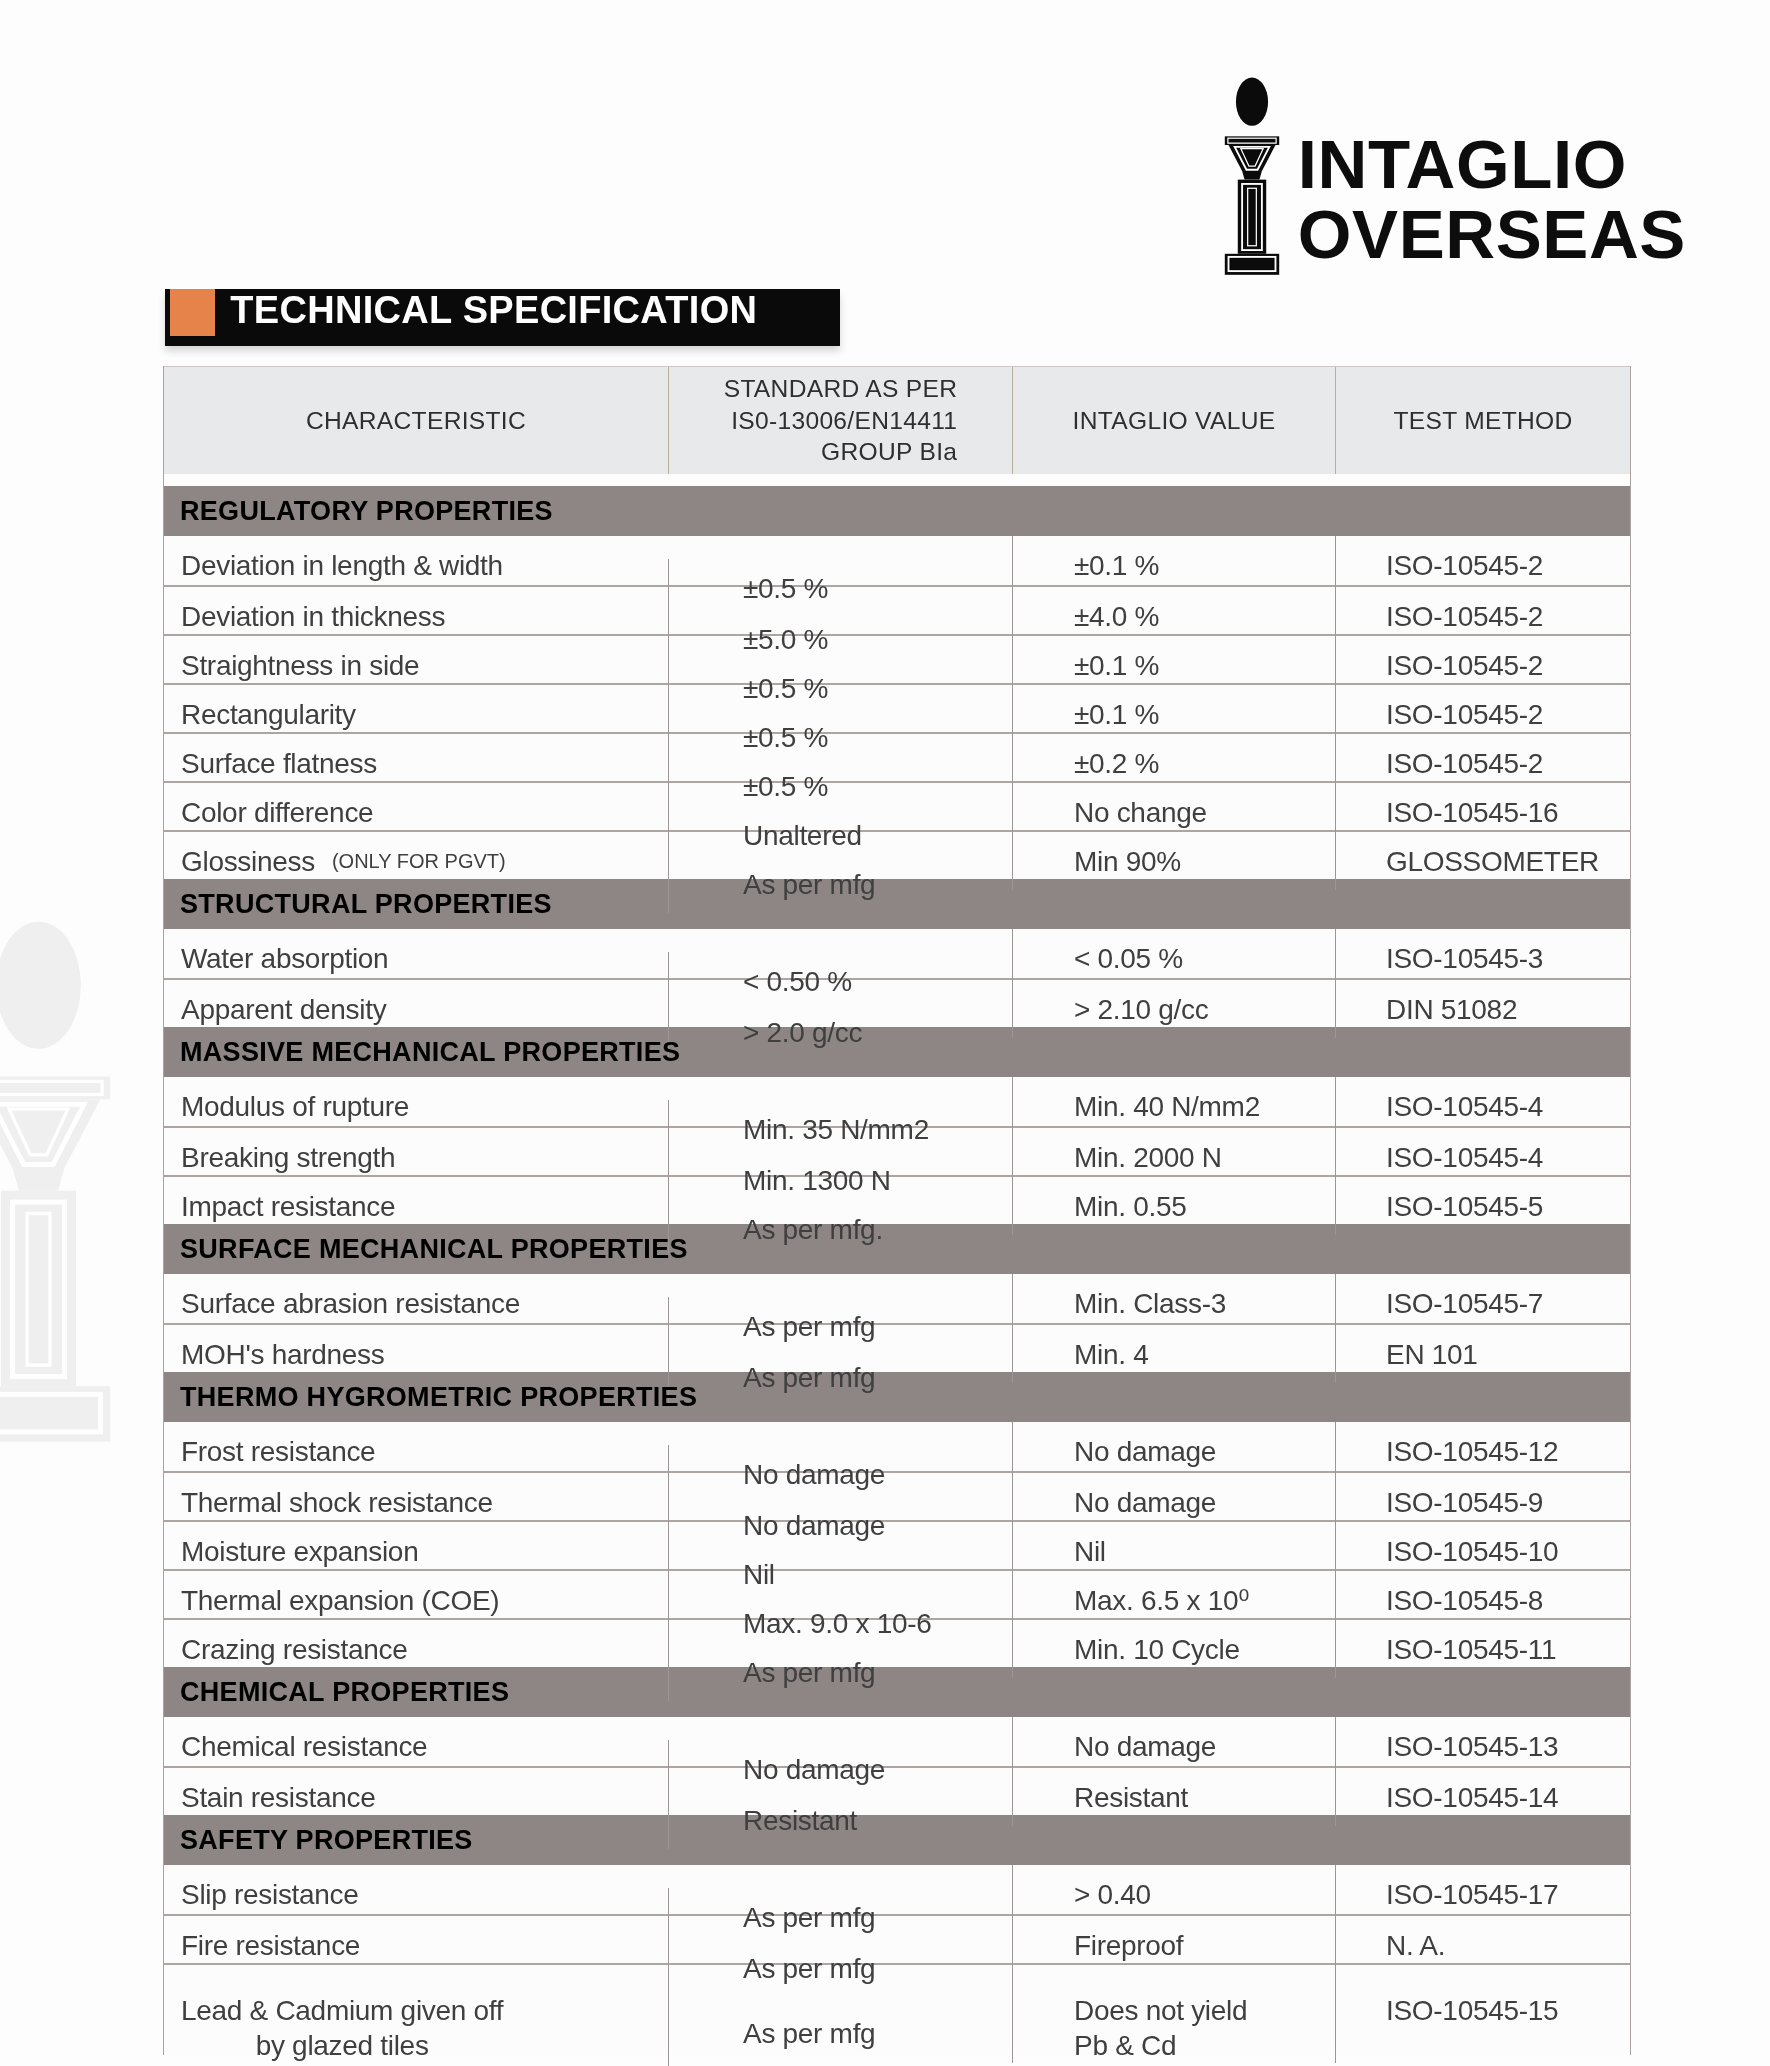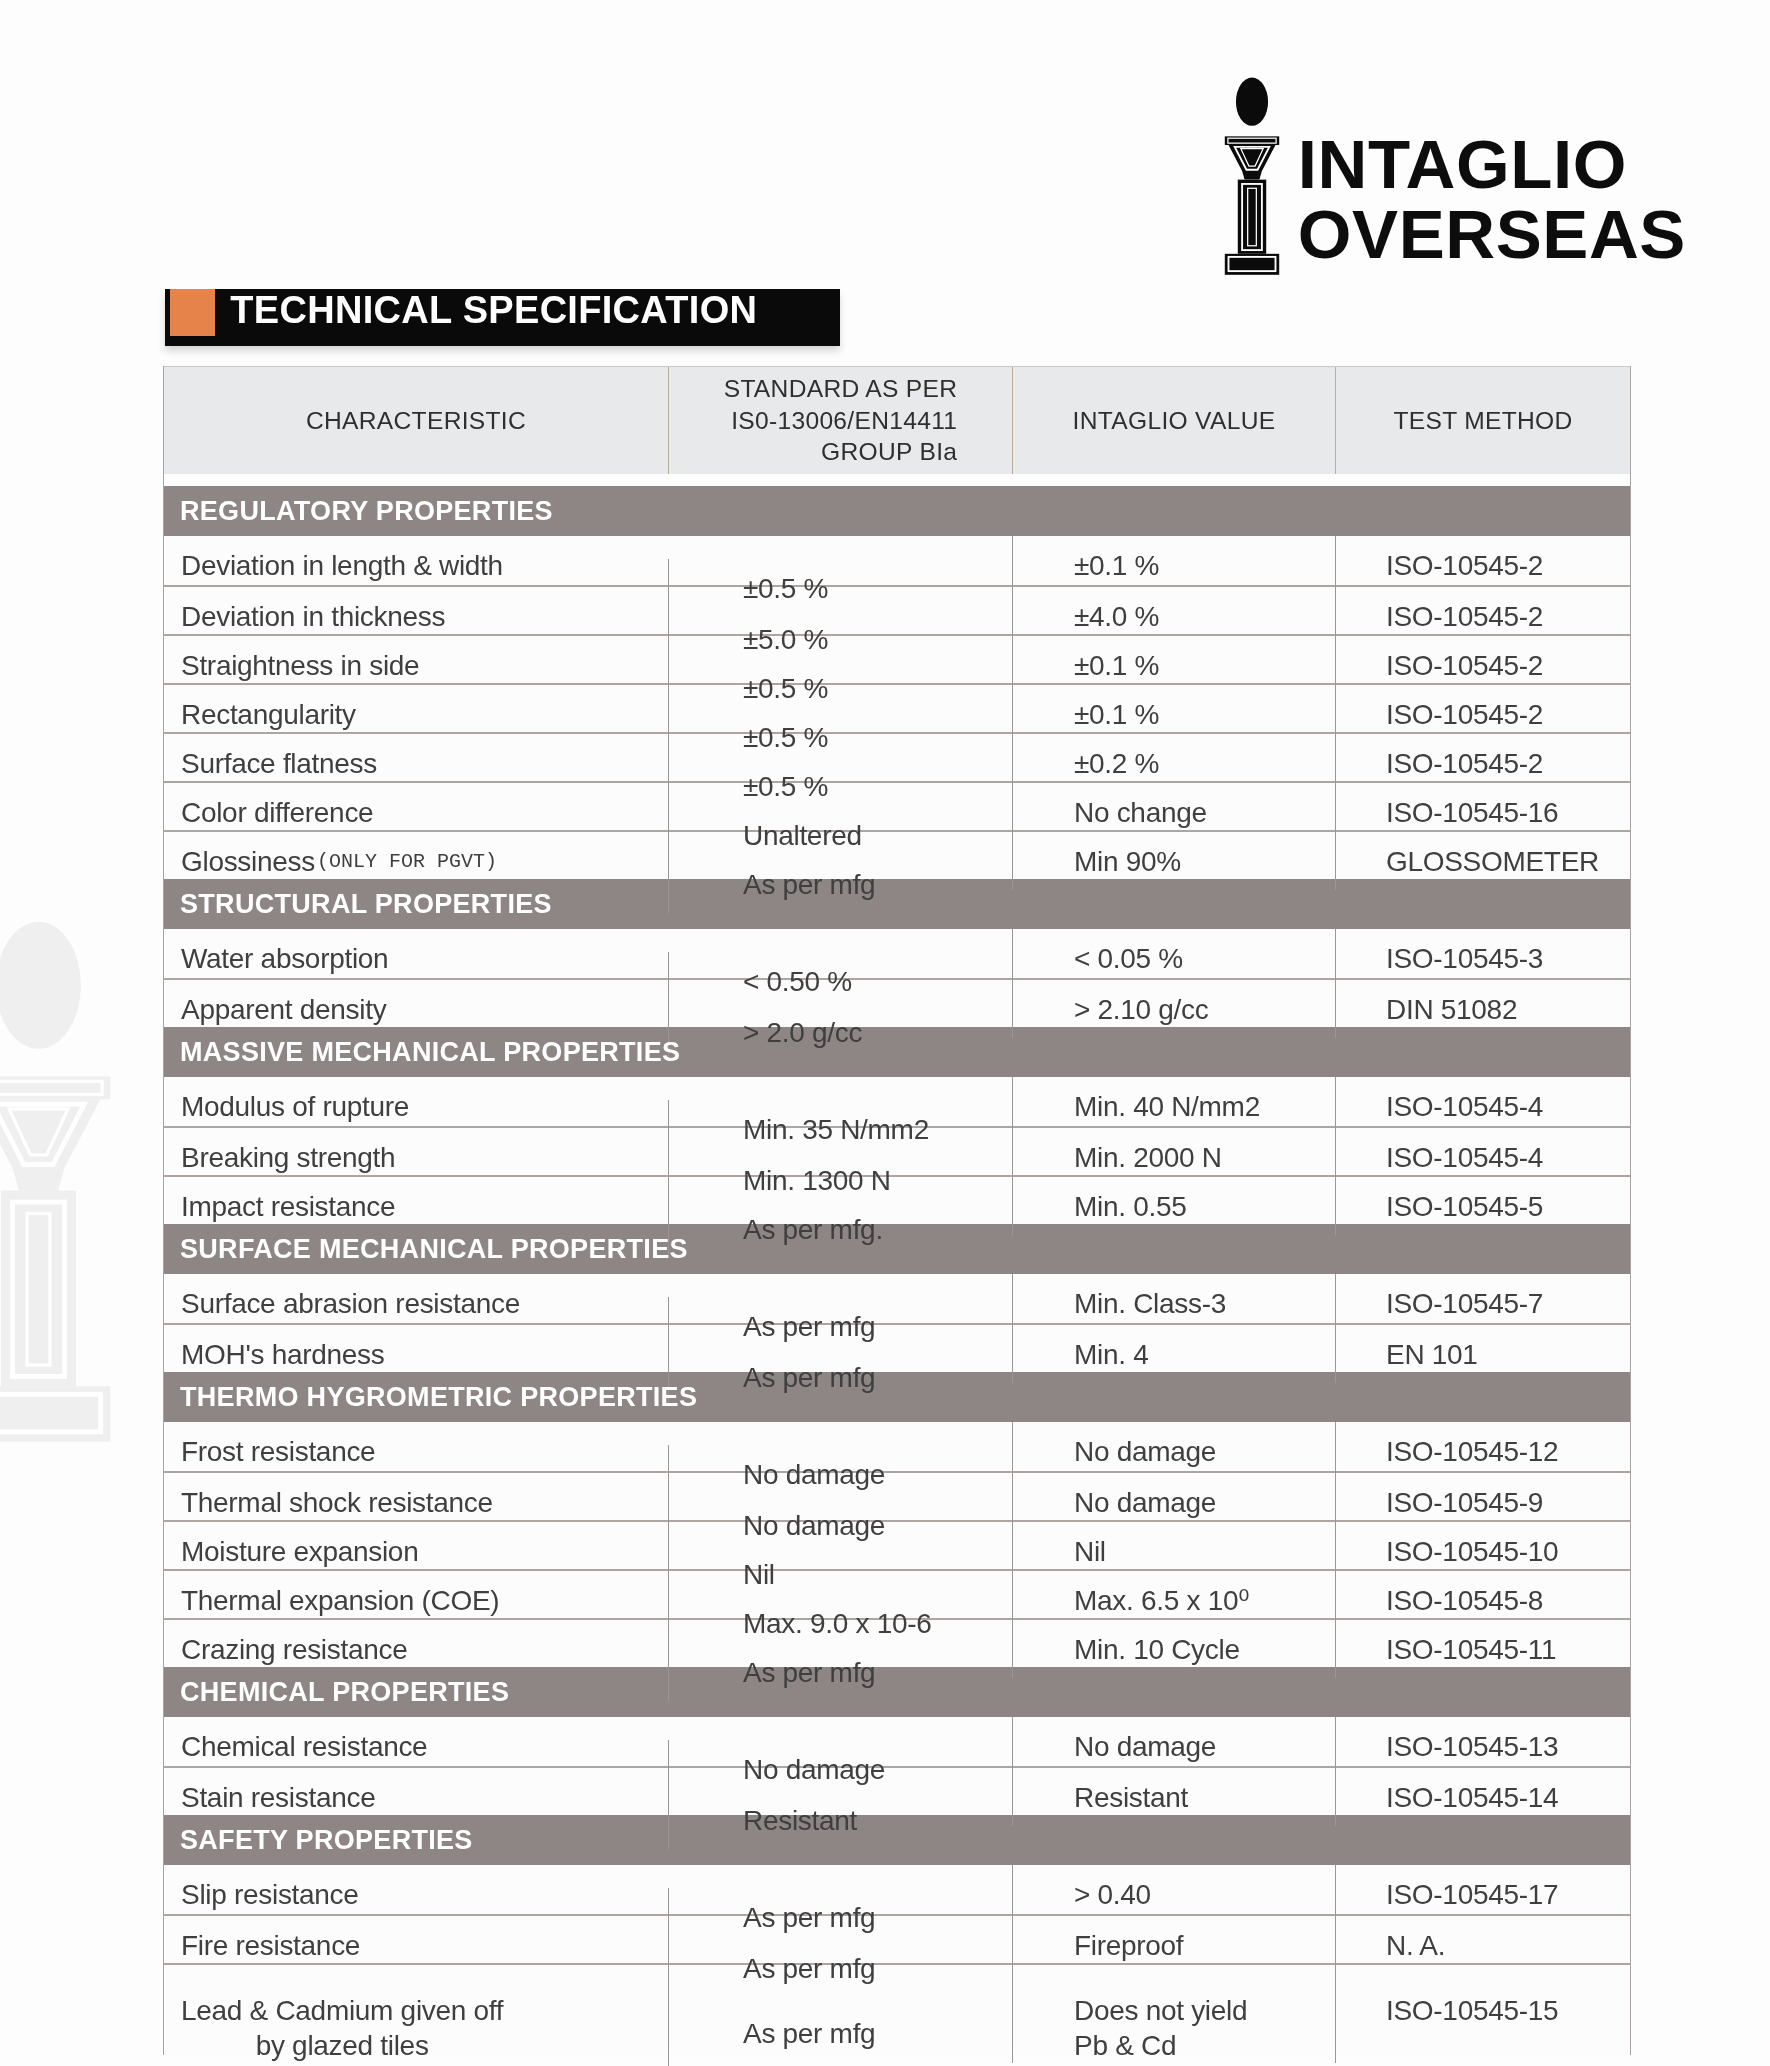--- a/index.html
+++ b/index.html
@@ -69,21 +69,21 @@
   }
   .th{
     display:flex;align-items:center;justify-content:center;
     text-align:center;font-size:24.6px;color:#2F2F2F;
     letter-spacing:0.3px;line-height:1.3;white-space:pre-line;
   }
   .th + .th{border-left:1.2px solid #B9AE97;text-align:right;}
 
   .section-bar{
     height:50px;background:var(--sec-gray,#8D8685);
-    color:#ffffff;font-weight:bold;font-size:27px;
+    color:#000000;font-weight:bold;font-size:27px;
     letter-spacing:0.3px;display:flex;align-items:center;
     padding-left:16px;white-space:nowrap;
   }
   .row{
     display:grid;grid-template-columns:504px 344px 323px 1fr;
     height:49px;background:#FCFCFD;
     font-size:28px;color:var(--row-text,#3F3F3F);
     letter-spacing:-0.3px;
   }
   .row + .row{border-top:2.5px double #ACA5A2;}
@@ -91,21 +91,21 @@
   .cell{
     display:flex;align-items:center;height:100%;
     white-space:pre-line;line-height:1.25;
   }
   .row.tall .cell{align-items:flex-start;padding-top:28px;}
   .c1{padding-left:17px;text-align:center;}
   .c2{padding-left:74px;margin-top:23px;}
   .c3{padding-left:61px;}
   .c4{padding-left:50px;}
   .c2,.c3,.c4{border-left:1.8px solid #9C9694;}
-  .note{font-size:20px;letter-spacing:0;margin-left:2px;font-family:Liberation Mono, monospace;}
+  .note{font-size:20px;letter-spacing:0;margin-left:17px;}
 </style>
 </head>
 <body>
 
 <svg width="0" height="0" style="position:absolute" aria-hidden="true">
   <defs>
     <symbol id="column-icon" viewBox="0 0 100 330">
       <ellipse cx="50" cy="40" rx="26" ry="39" fill="currentColor"></ellipse>
       <rect x="6" y="96" width="88" height="14" fill="currentColor"></rect>
       <rect x="11" y="99" width="78" height="8" fill="none" stroke="#FFFFFF" stroke-width="2"></rect>

